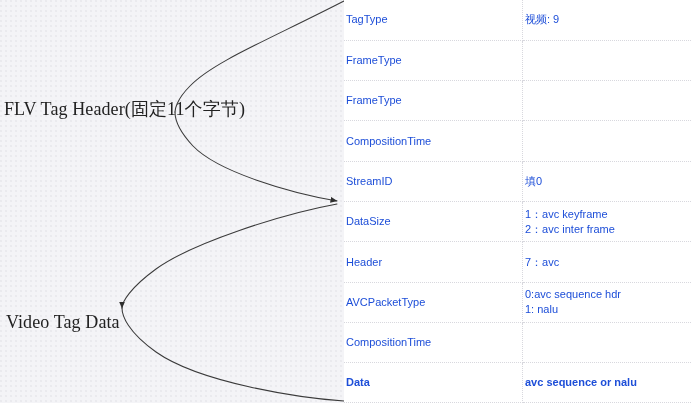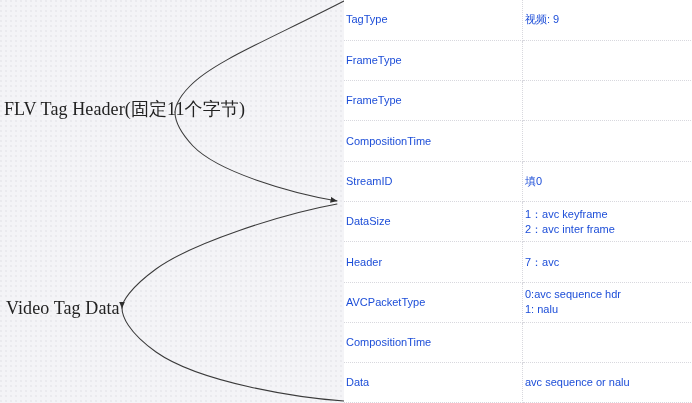--- a/index.html
+++ b/index.html
@@ -34,21 +34,21 @@
   .brace-label {
     position: absolute;
     font-size: 18px;
     letter-spacing: 0.1px;
     white-space: nowrap;
     color: #222222;
     line-height: 1;
     font-family: Liberation Serif, serif;
   }
   #label-flv-tag-header { left: 4px;  top: 100px; }
-  #label-video-tag-data { left: 6px;  top: 299px; }
+  #label-video-tag-data { left: 6px;  top: 313px; }
 
   #brace-svg {
     position: absolute;
     left: 0;
     top: 0;
     width: 692px;
     height: 403px;
     pointer-events: none;
   }
 
@@ -66,21 +66,21 @@
   #field-table tr { height: 40.3px; }
   #field-table td {
     border-bottom: 1px dotted #d8d8de;
     text-align: left;
     vertical-align: middle;
     font-size: 11px;
     color: #1d4ed8;
     padding: 0 2px;
     line-height: 1.35;
   }
-  #field-table tr:last-child td { border-bottom: 1px dotted #d8d8de; }
+  #field-table tr:last-child td { border-bottom: 1px dotted #d8d8de; font-weight: bold; }
   #field-table td.name-cell {
     width: 174px;
     border-right: 1px dotted #d8d8de;
   }
   #field-table td.value-cell {
     width: 174px;
   }
   .value-line { display: block; white-space: pre; }
 </style>
 </head>

